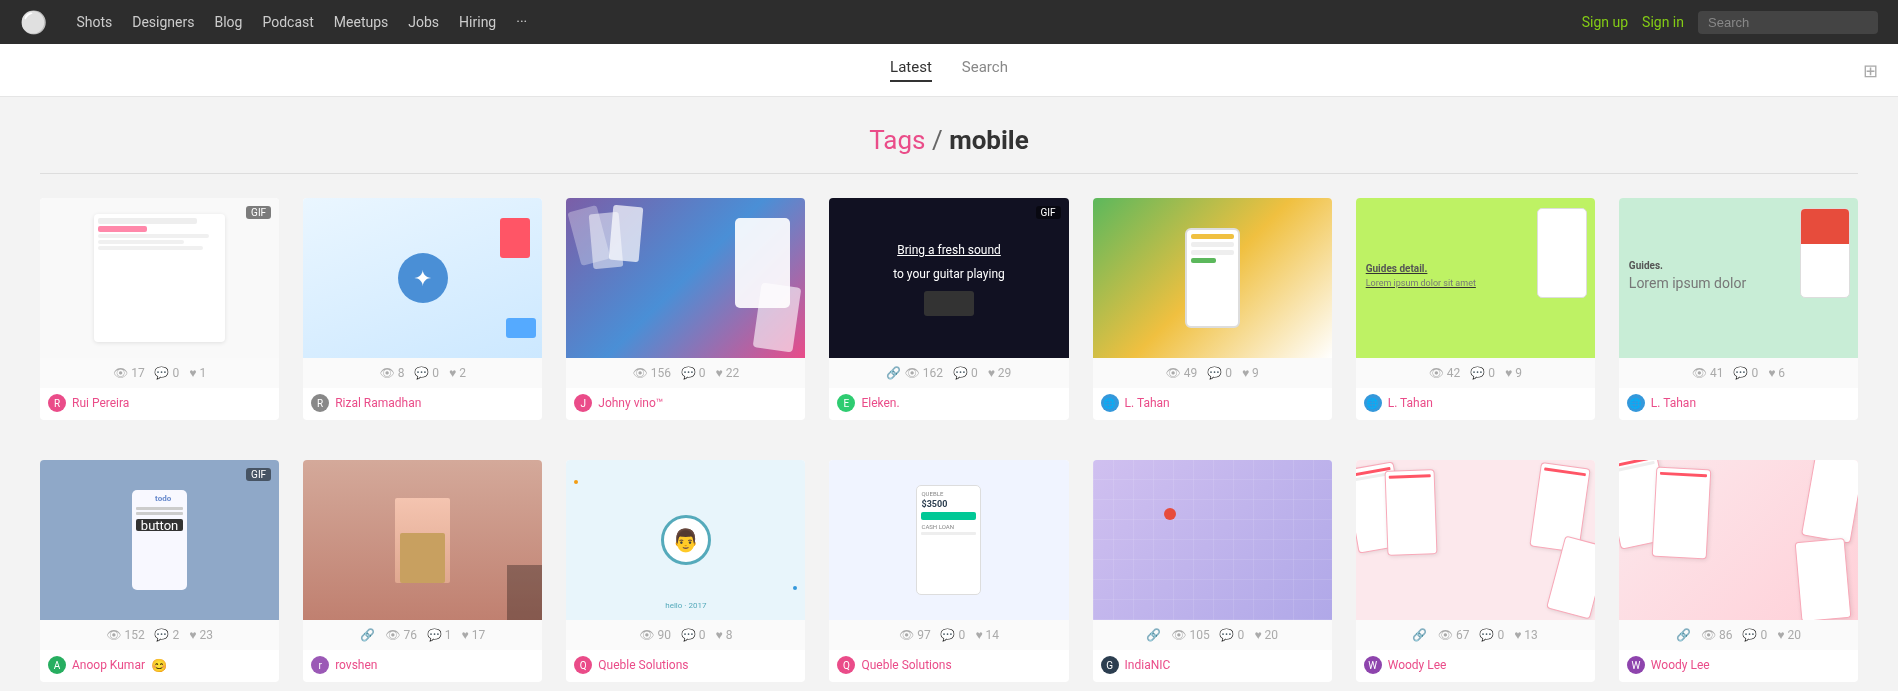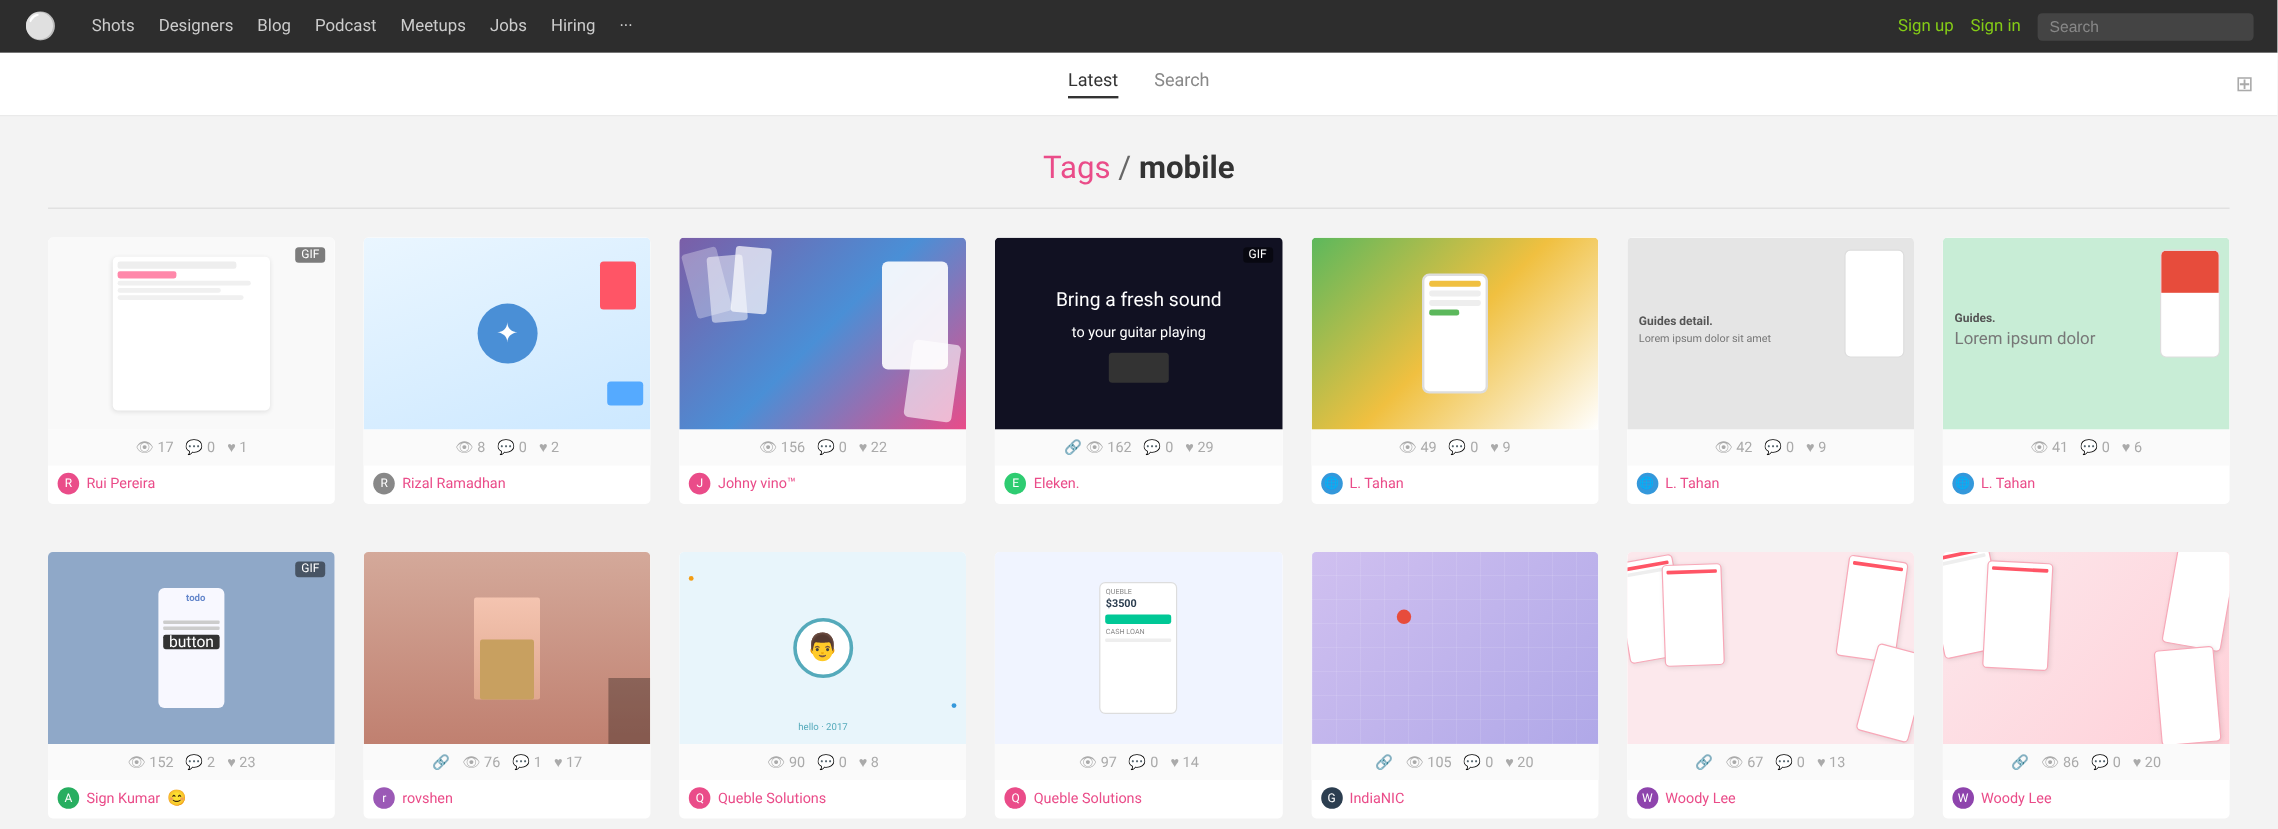--- a/index.html
+++ b/index.html
@@ -282,21 +282,21 @@
     <div class="shot-author">
       <div class="author-avatar" style="background:#ea4c89;color:#fff;">J</div>
       <span>Johny vino™</span>
     </div>
   </div>
 
   <div class="shot-card">
     <div class="shot-thumb">
       <div class="thumb-content card4-content" style="width:100%;height:100%;background:#111122;position:relative;">
         <div style="text-align:center;color:#fff;font-size:11px;padding:20px 10px;line-height:1.5;">
-          <div style="font-size:16px;margin-bottom:6px;">Bring a fresh sound</div>
+          <div style="font-size:12px;margin-bottom:6px;text-decoration:underline;">Bring a fresh sound</div>
           <div style="font-size:12px;">to your guitar playing</div>
           <div style="margin-top:8px;width:50px;height:25px;background:#333;border-radius:3px;margin:8px auto 0;"></div>
         </div>
         <div class="gif-badge">GIF</div>
       </div>
     </div>
     <div class="shot-stats">
       <span class="stat">🔗 👁 162</span>
       <span class="stat">💬 0</span>
       <span class="stat">♥ 29</span>
@@ -324,21 +324,21 @@
       <span class="stat">♥ 9</span>
     </div>
     <div class="shot-author">
       <div class="author-avatar" style="background:#3498db;color:#fff;">🌐</div>
       <span>L. Tahan</span>
     </div>
   </div>
 
   <div class="shot-card">
     <div class="shot-thumb">
-      <div class="thumb-content card6-content" style="width:100%;height:100%;background:#e5e5e5;position:relative;">
+      <div class="thumb-content card6-content" style="width:100%;height:100%;background:#bef264;position:relative;text-decoration:underline;">
         <div style="font-size:10px;color:#555;padding:10px;width:100%;">
           <div style="font-weight:bold;margin-bottom:4px;">Guides detail.</div>
           <div style="font-size:9px;color:#777;margin-bottom:6px;">Lorem ipsum dolor sit amet</div>
         </div>
         <div style="position:absolute;right:8px;top:10px;width:50px;height:90px;background:#fff;border-radius:5px;border:1px solid #ddd;"></div>
       </div>
     </div>
     <div class="shot-stats">
       <span class="stat">👁 42</span>
       <span class="stat">💬 0</span>
@@ -374,36 +374,36 @@
   </div>
 
 </div>
 
 <div class="shots-grid" style="padding-top:0;">
 
   <div class="shot-card">
     <div class="shot-thumb">
       <div class="thumb-content card8-content" style="width:100%;height:100%;background:#8fa8c8;position:relative;">
         <div style="width:55px;height:100px;background:#f8f8ff;border-radius:5px;padding:4px;font-size:8px;color:#333;">
-          <div style="font-weight:bold;margin-bottom:14px;color:#6688cc;padding-left:19px;">todo</div>
+          <div style="font-weight:bold;margin-bottom:4px;color:#6688cc;padding-left:19px;">todo</div>
           <div style="height:3px;background:#ccc;border-radius:1px;margin-bottom:2px;"></div>
           <div style="height:3px;background:#ccc;border-radius:1px;margin-bottom:2px;"></div>
           <div style="height:12px;background:#333;border-radius:2px;color:#fff;display:flex;align-items:center;justify-content:center;font-size:13px;margin-top:4px;">button</div>
         </div>
         <div class="gif-badge">GIF</div>
       </div>
     </div>
     <div class="shot-stats">
       <span class="stat">👁 152</span>
       <span class="stat">💬 2</span>
       <span class="stat">♥ 23</span>
     </div>
     <div class="shot-author">
       <div class="author-avatar" style="background:#27ae60;color:#fff;">A</div>
-      <span>Sign Kumar</span>
+      <span>Anoop Kumar</span>
       <span style="font-size:13px;">😊</span>
     </div>
   </div>
 
   <div class="shot-card">
     <div class="shot-thumb">
       <div class="thumb-content card9-content" style="width:100%;height:100%;background:#fff;position:relative;overflow:hidden;">
 
         <div style="width:100%;height:100%;background:linear-gradient(to bottom,#d4a99a,#c08070);display:flex;align-items:center;justify-content:center;">
           <div style="width:55px;height:85px;background:linear-gradient(to bottom,#f4c4b0,#e0a890);border-radius:2px;display:flex;flex-direction:column;align-items:center;justify-content:flex-end;">

